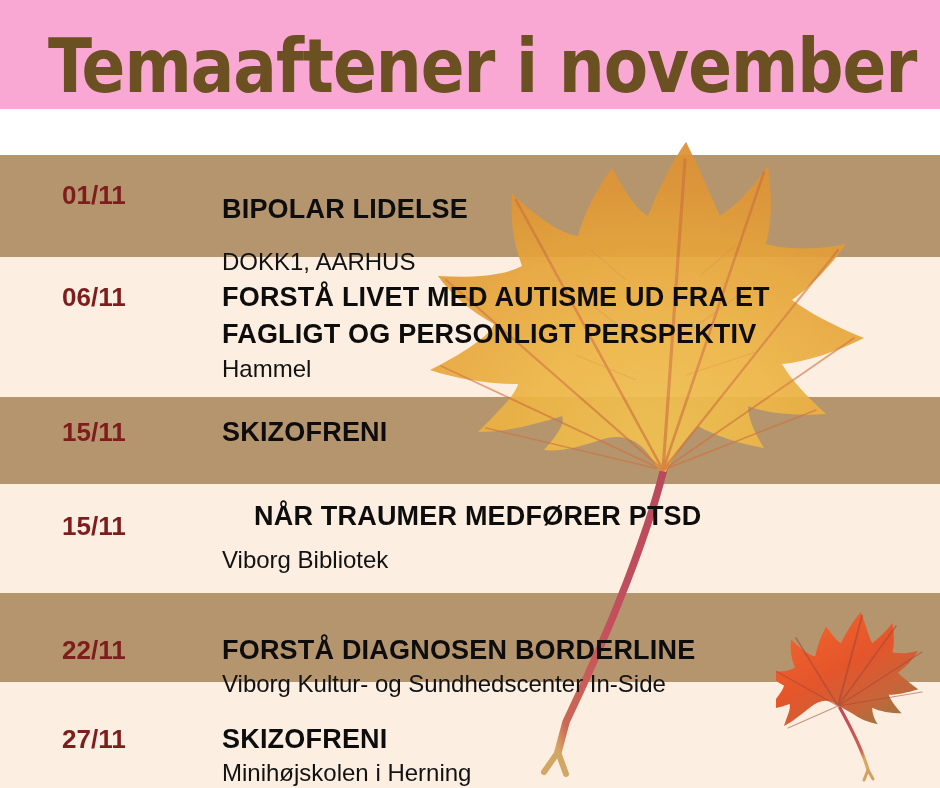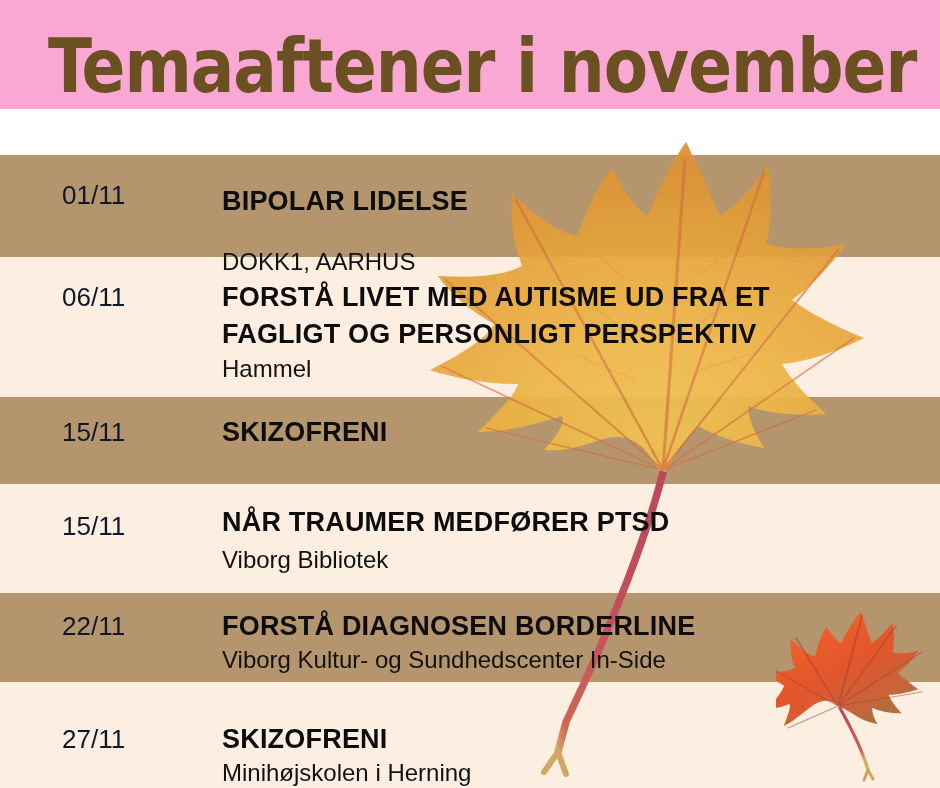--- a/index.html
+++ b/index.html
@@ -69,22 +69,22 @@
   .row {
     position: absolute;
     left: 0;
     width: 940px;
   }
   .row > * { pointer-events: auto; }
   .row-date {
     position: absolute;
     left: 62px;
     font-size: 26px;
-    font-weight: 400;
-    color: #0f172a;
+    font-weight: 700;
+    color: #7f1d1d;
     letter-spacing: 0px;
     white-space: nowrap;
   }
   .row-title {
     position: absolute;
     left: 222px;
     font-size: 27px;
     font-weight: 700;
     color: #0d0d0d;
     letter-spacing: 0.2px;
@@ -308,43 +308,43 @@
       </g>
       <path d="M64 100 C74 118 86 140 92 162" stroke="url(#sstemg)" stroke-width="3.2" fill="none" stroke-linecap="round"></path>
       <path d="M92 162 L88 172 M92 162 L97 171" stroke="#D4A061" stroke-width="3" fill="none" stroke-linecap="round"></path>
     </svg>
   </div>
 
   <div class="text-layer">
 
     <div class="row" style="top:0px;height:102px;">
       <div class="row-date" style="top:25px;">01/11</div>
-      <div class="row-title" style="top:28px;">BIPOLAR LIDELSE</div>
+      <div class="row-title" style="top:36px;">BIPOLAR LIDELSE</div>
       <div class="row-venue" style="top:61px;margin-top:32px;">DOKK1, AARHUS</div>
     </div>
 
     <div class="row" style="top:102px;height:140px;">
       <div class="row-date" style="top:25px;">06/11</div>
       <div class="row-title" style="top:22px;">FORSTÅ LIVET MED AUTISME UD FRA ET
 FAGLIGT OG PERSONLIGT PERSPEKTIV</div>
       <div class="row-venue" style="top:98px;">Hammel</div>
     </div>
 
     <div class="row" style="top:242px;height:87px;">
       <div class="row-date" style="top:20px;">15/11</div>
       <div class="row-title" style="top:17px;">SKIZOFRENI</div>
     </div>
 
     <div class="row" style="top:329px;height:109px;">
       <div class="row-date" style="top:27px;">15/11</div>
-      <div class="row-title" style="top:20px;">NÅR TRAUMER MEDFØRER PTSD</div>
+      <div class="row-title" style="top:14px;margin-left:32px;">NÅR TRAUMER MEDFØRER PTSD</div>
       <div class="row-venue" style="top:62px;">Viborg Bibliotek</div>
     </div>
 
-    <div class="row" style="top:434px;height:80px;">
+    <div class="row" style="top:458px;height:80px;">
       <div class="row-date" style="top:22px;">22/11</div>
       <div class="row-title" style="top:19px;">FORSTÅ DIAGNOSEN BORDERLINE</div>
       <div class="row-venue" style="top:57px;">Viborg Kultur- og Sundhedscenter In-Side</div>
     </div>
 
     <div class="row" style="top:547px;height:106px;">
       <div class="row-date" style="top:22px;">27/11</div>
       <div class="row-title" style="top:19px;">SKIZOFRENI</div>
       <div class="row-venue" style="top:57px;">Minihøjskolen i Herning</div>
     </div>

